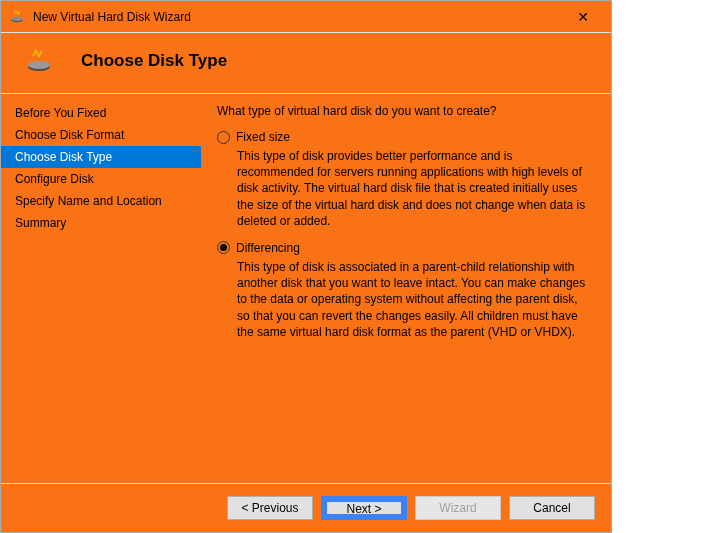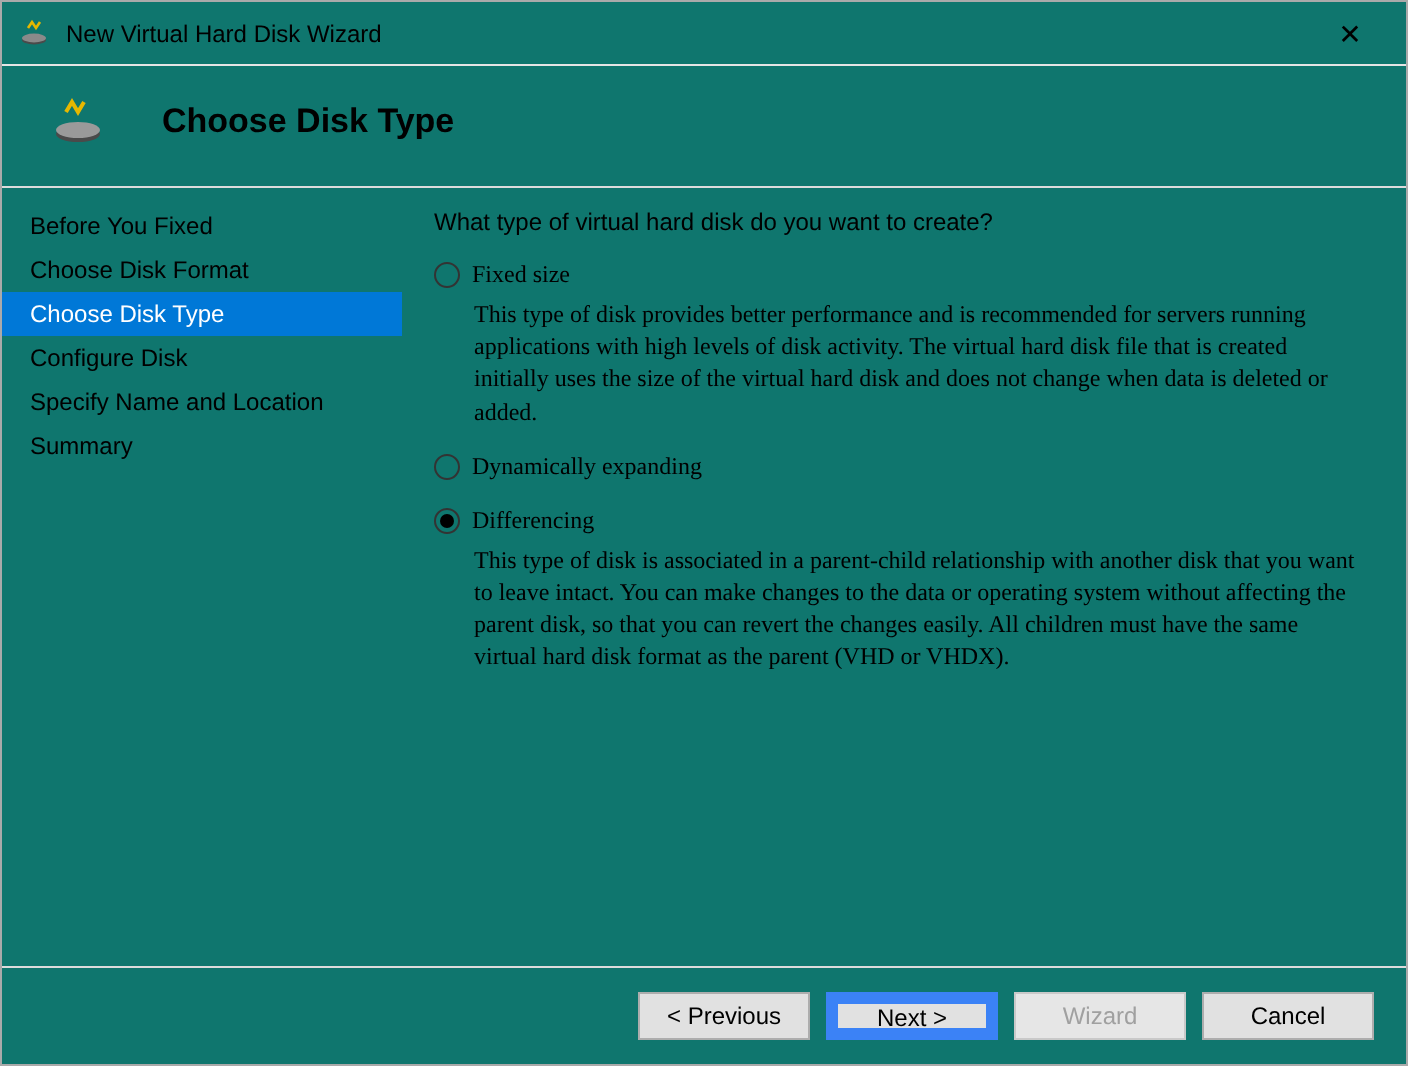--- a/index.html
+++ b/index.html
@@ -4,26 +4,26 @@
 <style>
   * { box-sizing: border-box; }
   body {
     margin: 0;
     font-family: "Segoe UI", Tahoma, sans-serif;
     font-size: 12px;
     background: #fff;
     color: #000;
   }
   .window {
-    width: 704px;
+    width: 612px;
     height: 533px;
     border: 1px solid #aaa;
     display: flex;
     flex-direction: column;
-    background: #0f766e;
+    background: #f97316;
   }
   .titlebar {
     height: 32px;
     display: flex;
     align-items: center;
     padding: 0 8px;
     border-bottom: 1px solid #e5e5e5;
   }
   .titlebar .app-icon {
     width: 16px; height: 16px;
@@ -77,21 +77,20 @@
     flex: 1;
     padding: 10px 22px 10px 16px;
     overflow: auto;
   }
   .content .prompt {
     margin: 0 0 12px 0;
     font-size: 12px;
   }
   .option {
     margin-bottom: 12px;
-    font-family: Liberation Serif, serif;
   }
   .option label {
     display: flex;
     align-items: center;
     font-size: 12px;
     gap: 6px;
   }
   .option .radio {
     width: 13px; height: 13px;
     border: 1px solid #333;
@@ -182,24 +181,20 @@
       <p class="prompt">What type of virtual hard disk do you want to create?</p>
       <div id="options">
           <div class="option">
             <label>
               <span class="radio"></span>
               <span>Fixed size</span>
             </label>
             <div class="desc">This type of disk provides better performance and is recommended for servers running applications with high levels of disk activity. The virtual hard disk file that is created initially uses the size of the virtual hard disk and does not change when data is deleted or added.</div>
           </div>
           <div class="option">
-            <label>
-              <span class="radio"></span>
-              <span>Dynamically expanding</span>
-            </label>
           </div>
           <div class="option">
             <label>
               <span class="radio checked"></span>
               <span>Differencing</span>
             </label>
             <div class="desc">This type of disk is associated in a parent-child relationship with another disk that you want to leave intact. You can make changes to the data or operating system without affecting the parent disk, so that you can revert the changes easily. All children must have the same virtual hard disk format as the parent (VHD or VHDX).</div>
           </div>
         </div>
     </div>

